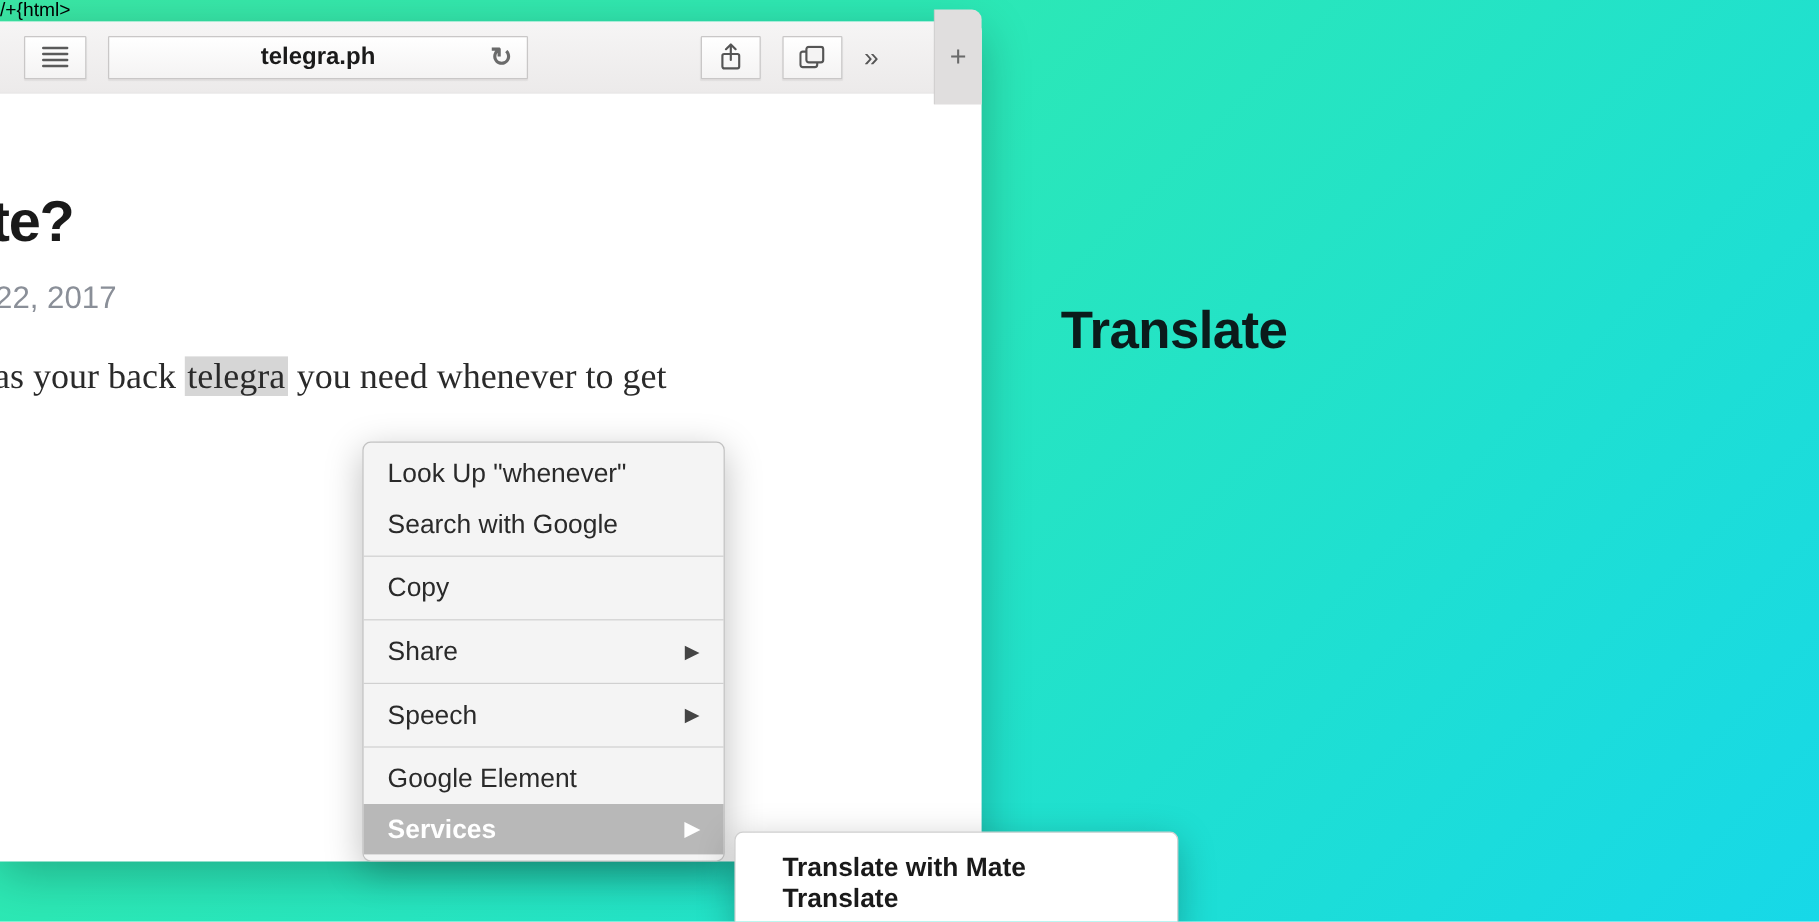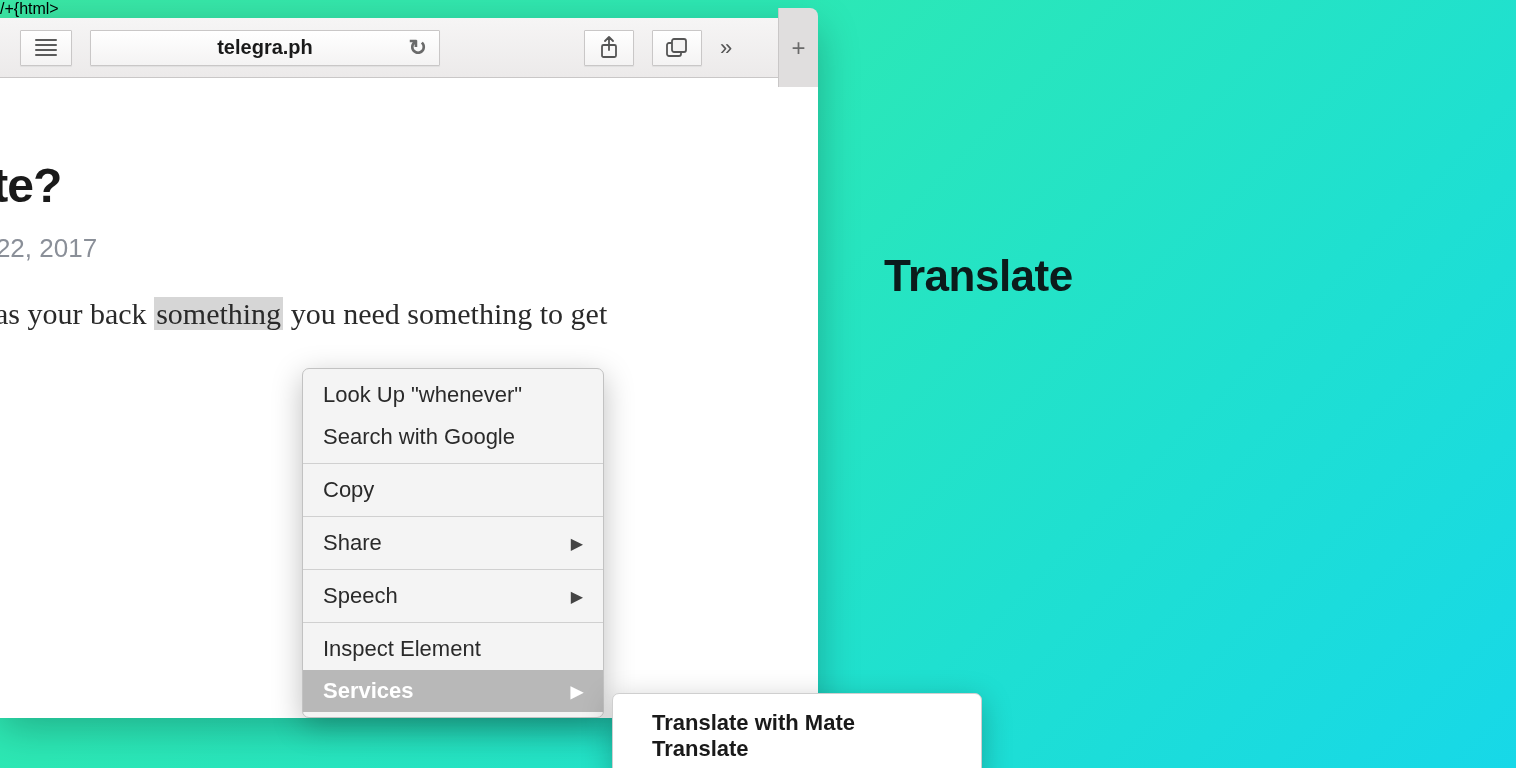--- a/index.html
+++ b/index.html
@@ -224,21 +224,21 @@
       </svg>
     </div>
     <div class="overflow-btn">»</div>
     <div class="new-tab">+</div>
   </div>
 
   <div class="page-content">
     <div class="page-title">ite?</div>
     <div class="page-date">r 22, 2017</div>
     <div class="page-body">
-      <span>nas your back </span><span class="hlword">something</span><span> you need something to get</span>
+      <span>nas your back </span><span class="hlword">telegra</span><span> you need whenever to get</span>
     </div>
   </div>
 </div>
 
 <div class="ctx-menu">
   <div class="ctx-item">
     <span>Look Up "whenever"</span>
   </div>
   <div class="ctx-item">
     <span>Search with Google</span>
@@ -252,21 +252,21 @@
     <span>Share</span>
     <span class="ctx-chevron">▶</span>
   </div>
   <div class="ctx-sep"></div>
   <div class="ctx-item">
     <span>Speech</span>
     <span class="ctx-chevron">▶</span>
   </div>
   <div class="ctx-sep"></div>
   <div class="ctx-item">
-    <span>Inspect Element</span>
+    <span>Google Element</span>
   </div>
   <div class="ctx-item selected">
     <span>Services</span>
     <span class="ctx-chevron">▶</span>
   </div>
 </div>
 
 <div class="submenu">
   <div class="submenu-item">Translate with Mate Translate</div>
 </div>

